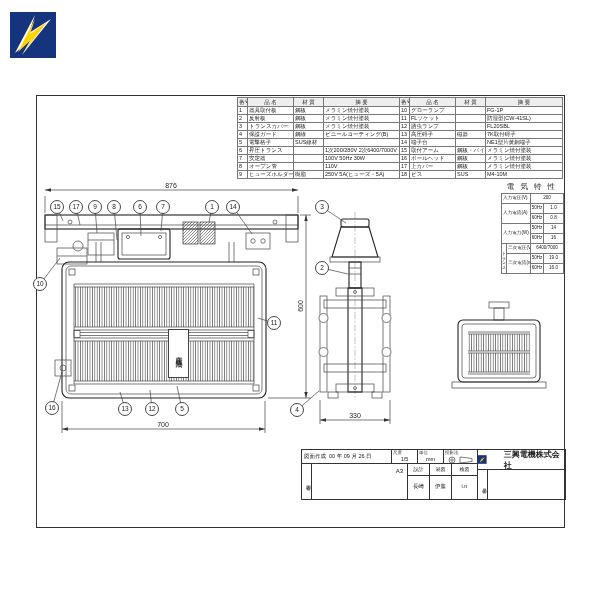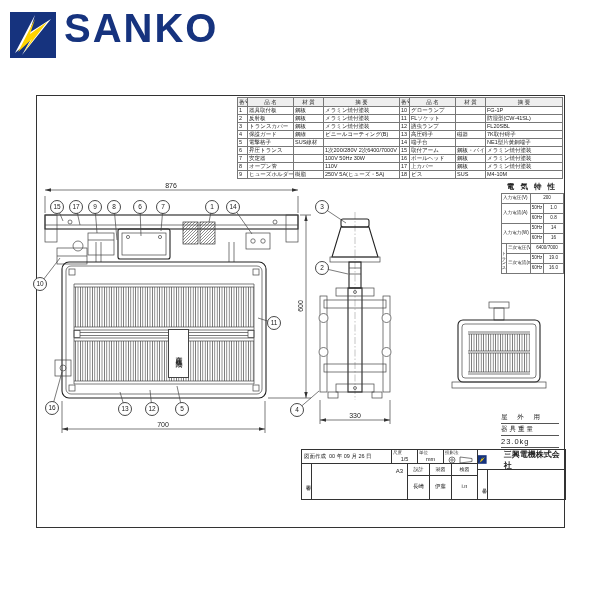--- a/index.html
+++ b/index.html
@@ -16,21 +16,21 @@
 
   
   table{border-collapse:collapse;table-layout:fixed;}
   .parts{position:absolute;left:200px;top:1px;width:326px;}
   .parts td{border:1px solid #777;font-size:5.5px;line-height:6.6px;height:7px;
             padding:0 1px;white-space:nowrap;overflow:hidden;}
   .parts tr.hdr td{background:#eee;text-align:center;height:8px;font-size:5.5px;}
 
   
   .elec-title{position:absolute;left:464px;top:86px;width:62px;text-align:center;
-              font-size:7.5px;font-weight:bold;letter-spacing:2px;}
+              font-size:7.5px;font-weight:normal;letter-spacing:2px;}
   .elec{position:absolute;left:464px;top:97px;width:62px;}
   .elec td{border:1px solid #777;font-size:4.6px;line-height:8.6px;height:9px;padding:0;
            text-align:center;white-space:nowrap;overflow:hidden;}
   .elec td.lab{text-align:left;padding-left:1px;}
   .elec td.vert{writing-mode:vertical-rl;text-orientation:upright;font-size:4.4px;
                 line-height:5px;letter-spacing:0;}
 
   
   .weight{position:absolute;left:464px;top:316px;width:58px;font-size:6.5px;}
   .weight .u{letter-spacing:4px;padding:1px 0;}
@@ -82,21 +82,20 @@
 </head>
 <body>
 
 <div class="page">
 
   <svg class="logo-mark" viewBox="0 0 46 46">
     <rect x="0" y="0" width="46" height="46" fill="#16337e"></rect>
     <polygon points="5,41 25,3 19,21 41,7 12,43 21,27" fill="#fff"></polygon>
     <polygon points="8,40 25,7 20,22 37,10 14,40 22,27" fill="#ffd400"></polygon>
   </svg>
-  <div class="logo-text">SANKO</div>
 
   <div class="sheet">
 
     <table class="parts">
       <colgroup>
         <col style="width:10px">
           <col style="width:46px">
           <col style="width:30px">
           <col style="width:76px">
         <col style="width:10px">
@@ -249,25 +248,20 @@
           <td>50Hz</td>
           <td>19.0</td>
           </tr>
       <tr>
             <td>60Hz</td>
           <td>16.0</td>
           </tr>
     </tbody>
       </table>
 
-    <div class="weight">
-      <div class="u">屋 外 用</div>
-      <div class="l">器具重量</div>
-      <div class="v">23.0kg</div>
-    </div>
 
     <div class="tblock">
       <div class="tc created">
         <span>図面作成</span>&nbsp;
         <span>00 年 09 月 26 日</span>
       </div>
       <div class="tc scalec">
         <span class="sl">尺度</span>
         <span class="sv">1/5</span>
       </div>

